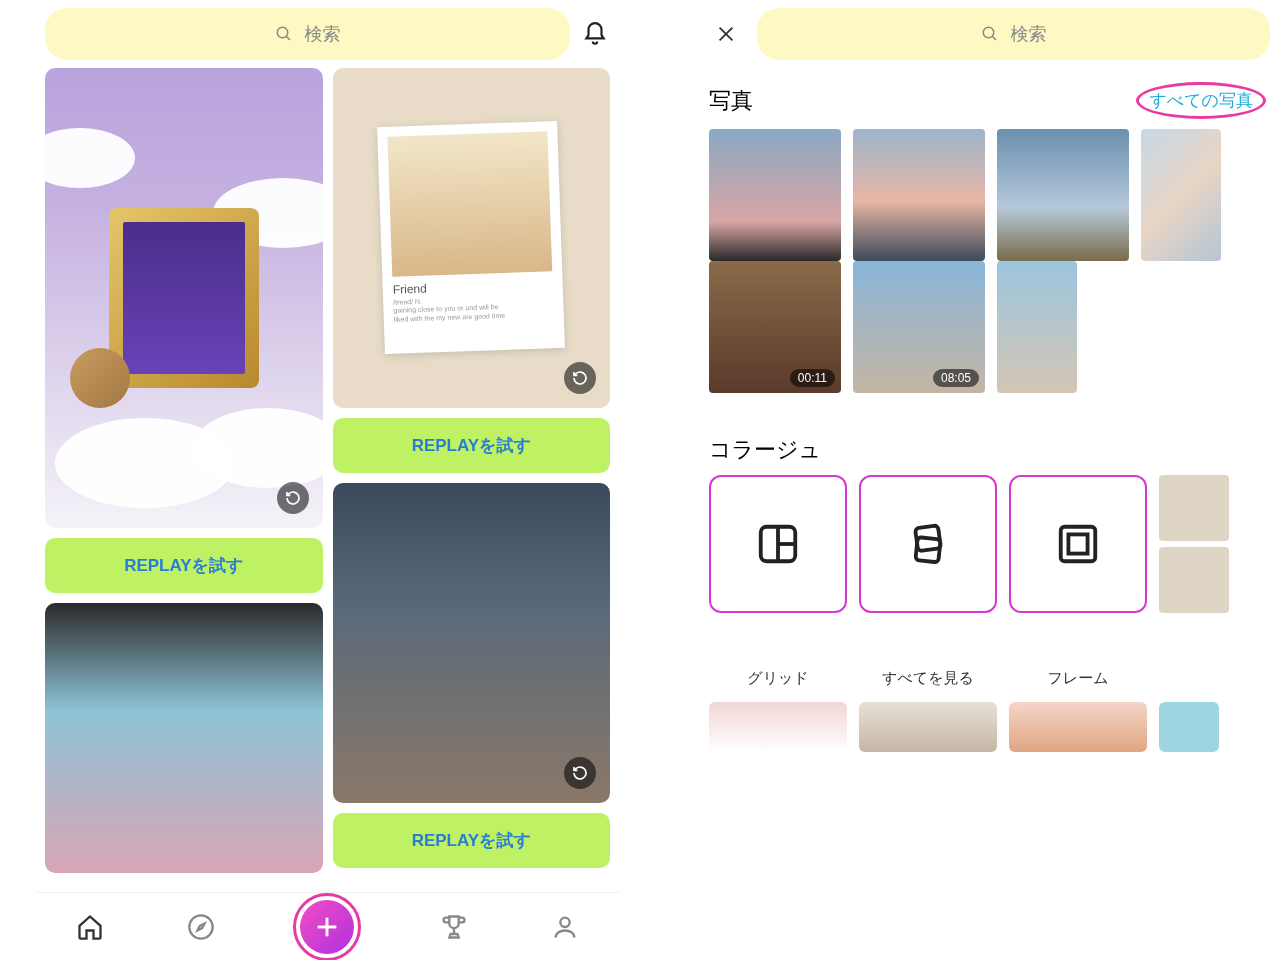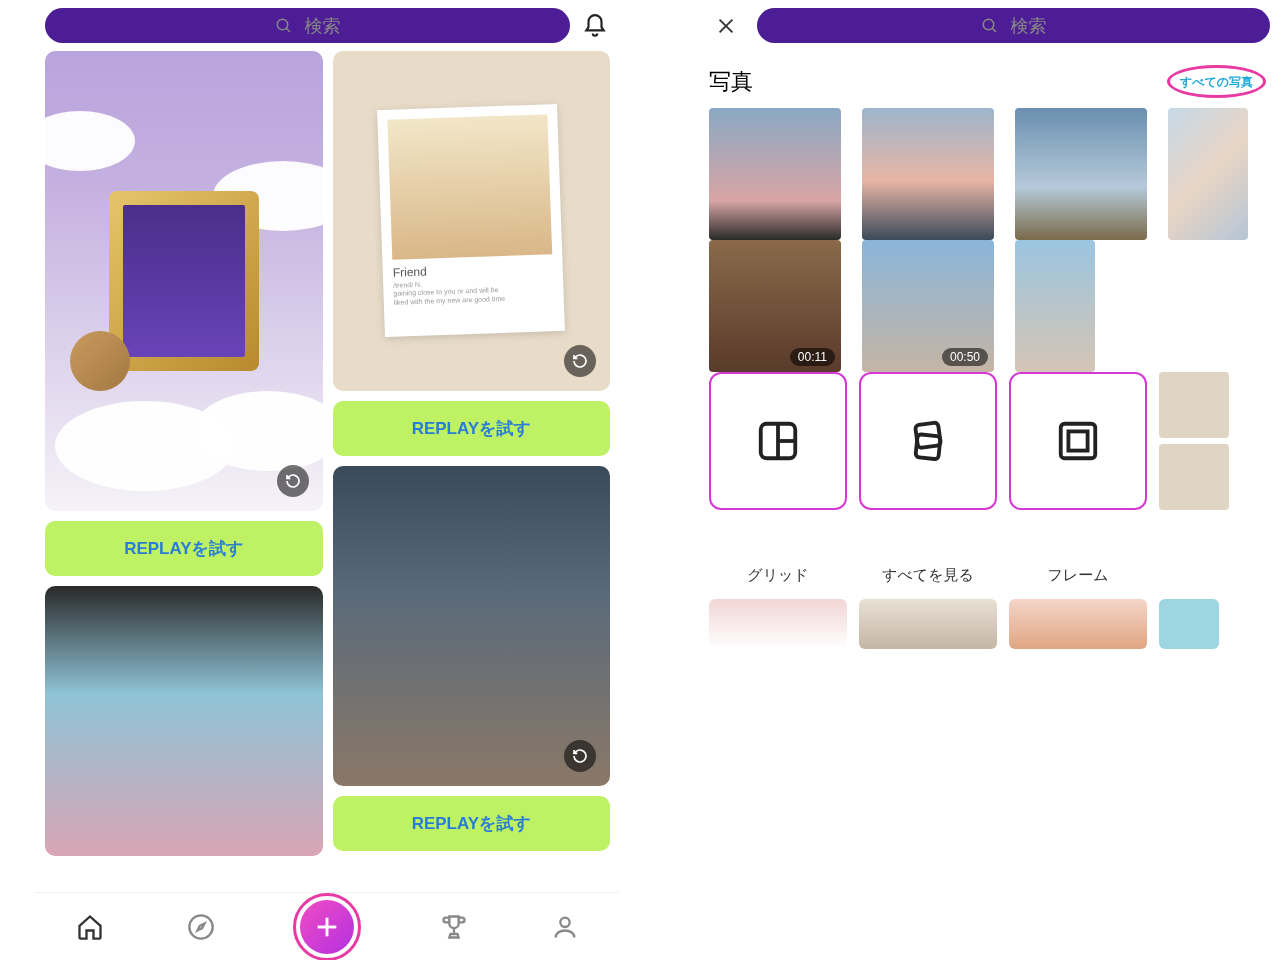--- a/index.html
+++ b/index.html
@@ -4,21 +4,21 @@
 <style>
   * { box-sizing: border-box; margin: 0; padding: 0; }
   body { font-family: -apple-system, "Hiragino Sans", sans-serif; background: #fff; width: 1280px; height: 960px; overflow: hidden; }
   .container { display: flex; width: 1280px; height: 960px; }
   .phone { width: 585px; height: 960px; position: relative; background: #fff; overflow: hidden; }
   .phone-left { margin-left: 35px; }
   .phone-right { margin-left: 75px; }
 
   
   .topbar { display: flex; align-items: center; padding: 8px 10px; gap: 10px; }
-  .search { flex: 1; background: #4c1d95; border-radius: 22px; height: 35px; display: flex; align-items: center; justify-content: center; gap: 12px; color: #888; font-size: 18px; }
+  .search { flex: 1; background: #fef9c3; border-radius: 22px; height: 52px; display: flex; align-items: center; justify-content: center; gap: 12px; color: #888; font-size: 18px; }
   .bell-icon { width: 30px; height: 30px; display: flex; align-items: center; justify-content: center; }
   .close-x { font-size: 28px; color: #333; padding: 0 10px; }
 
   
   .feed { padding: 0 10px; display: flex; gap: 10px; height: 830px; overflow: hidden; }
   .col { flex: 1; display: flex; flex-direction: column; gap: 10px; }
   .card { border-radius: 10px; position: relative; overflow: hidden; background: #e8dcc9; }
   .card-clouds { height: 460px; background: linear-gradient(180deg, #b9a3dd 0%, #c5b1e0 30%, #f5f3f8 100%); position: relative; }
   .cloud { position: absolute; background: rgba(255,255,255,0.95); border-radius: 50%; }
   .frame { position: absolute; left: 50%; top: 50%; transform: translate(-50%,-50%); width: 150px; height: 180px; background: linear-gradient(135deg,#e6c56a,#b8892e); border-radius: 8px; padding: 14px; }
@@ -33,23 +33,23 @@
   .replay-badge { position: absolute; right: 14px; bottom: 14px; width: 32px; height: 32px; background: rgba(0,0,0,0.55); border-radius: 50%; display:flex; align-items:center; justify-content:center; }
   .replay-btn { background: #bef264; border-radius: 10px; text-align: center; padding: 16px 0; color: #2a7dd6; font-weight: 600; font-size: 17px; }
 
   
   .bottomnav { position: absolute; bottom: 0; left: 0; right: 0; height: 68px; background: #fff; display: flex; align-items: center; justify-content: space-around; border-top: 1px solid rgba(0,0,0,0.05); }
   .nav-icon { width: 36px; height: 36px; display:flex; align-items:center; justify-content:center; }
   .plus-btn { width: 54px; height: 54px; border-radius: 50%; background: linear-gradient(135deg,#f14dc4,#b230e0); display:flex; align-items:center; justify-content:center; color:#fff; font-size:32px; font-weight:300; }
   .plus-circle { border: 3px solid #e83aa3; border-radius: 50%; padding: 4px; }
   .section-header { display: flex; justify-content: space-between; align-items: center; padding: 14px 14px 10px 14px; }
   .section-title { font-size: 22px; font-weight: 400; }
-  .section-link { color: #1fa8d8; font-size: 12px; font-weight: 700; }
+  .section-link { color: #1fa8d8; font-size: 17px; font-weight: 400; }
   .oval-highlight { border: 3px solid #e83aa3; border-radius: 50%; padding: 4px 10px; }
-  .thumb-row { display: flex; gap: 21px; padding: 0 0 0 14px; overflow: hidden; }
+  .thumb-row { display: flex; gap: 12px; padding: 0 0 0 14px; overflow: hidden; }
   .thumb { width: 132px; height: 132px; border-radius: 4px; position: relative; flex-shrink: 0; }
   .thumb.video { width: 132px; height: 132px; }
   .duration { position: absolute; right: 6px; bottom: 6px; background: rgba(0,0,0,0.55); color: #fff; font-size: 12px; padding: 2px 8px; border-radius: 10px; }
   .collage-row { display: flex; gap: 12px; padding: 0 0 0 14px; }
   .collage-card { width: 138px; height: 138px; border: 2px solid #d638d6; border-radius: 12px; display:flex; align-items:center; justify-content:center; flex-shrink:0; }
   .collage-extra { width: 70px; height: 138px; display:flex; flex-direction:column; gap:6px; }
   .collage-extra div { flex:1; background:#ded5c4; border-radius:4px; }
   .collage-labels { display: flex; gap: 12px; padding: 12px 0 0 14px; }
   .collage-label { width: 138px; text-align: center; font-size: 15px; color: #333; margin-top: 44px; }
   .template-row { display: flex; gap: 12px; padding: 0 0 0 14px; margin-top: 14px; }
@@ -193,25 +193,28 @@
       <div class="thumb" style="background:linear-gradient(180deg,#9db5cc 0%,#e8b5a5 55%,#3a4a5a 100%)"></div>
       <div class="thumb" style="background:linear-gradient(180deg,#6a8fb0 0%,#b5c9d9 60%,#7a6a4a 100%)"></div>
       <div class="thumb" style="background:linear-gradient(135deg,#c5d9e8 0%,#e8d5c5 50%,#b5c5d5 100%);width:80px"></div>
     </div>
 
     <div class="thumb-row">
       <div class="thumb video" style="background:linear-gradient(180deg,#8a6a4a 0%,#5a3a2a 100%)">
           <div class="duration">00:11</div>
         </div>
       <div class="thumb video" style="background:linear-gradient(180deg,#8ab5d9 0%,#c5b5a5 100%)">
-          <div class="duration">00:50</div>
+          <div class="duration">08:05</div>
         </div>
       <div class="thumb video" style="background:linear-gradient(180deg,#9bc5e0 0%,#d5c5b5 100%);width:80px"></div>
     </div>
 
+    <div class="section-header" style="margin-top:28px">
+      <div class="section-title">コラージュ</div>
+    </div>
     <div class="collage-row">
       <div class="collage-card">
         <svg width="46" height="46" viewBox="0 0 24 24" fill="none" stroke="#222" stroke-width="2">
             <rect x="3" y="3" width="18" height="18" rx="3"></rect>
             <line x1="12" y1="3" x2="12" y2="21"></line>
             <line x1="12" y1="12" x2="21" y2="12"></line>
           </svg>
       </div>
       <div class="collage-card">
         <svg width="46" height="46" viewBox="0 0 24 24" fill="none" stroke="#222" stroke-width="2">

